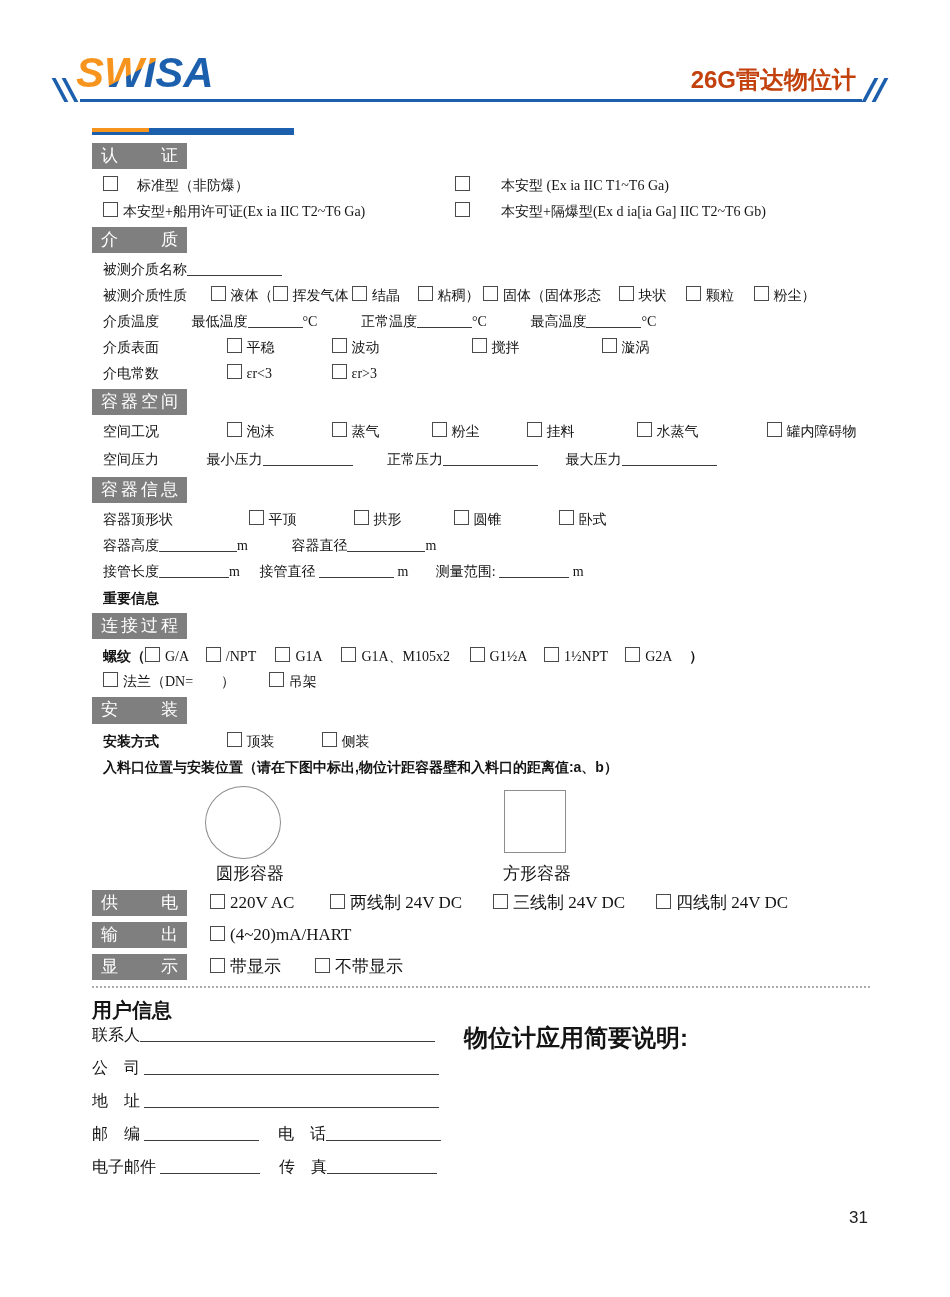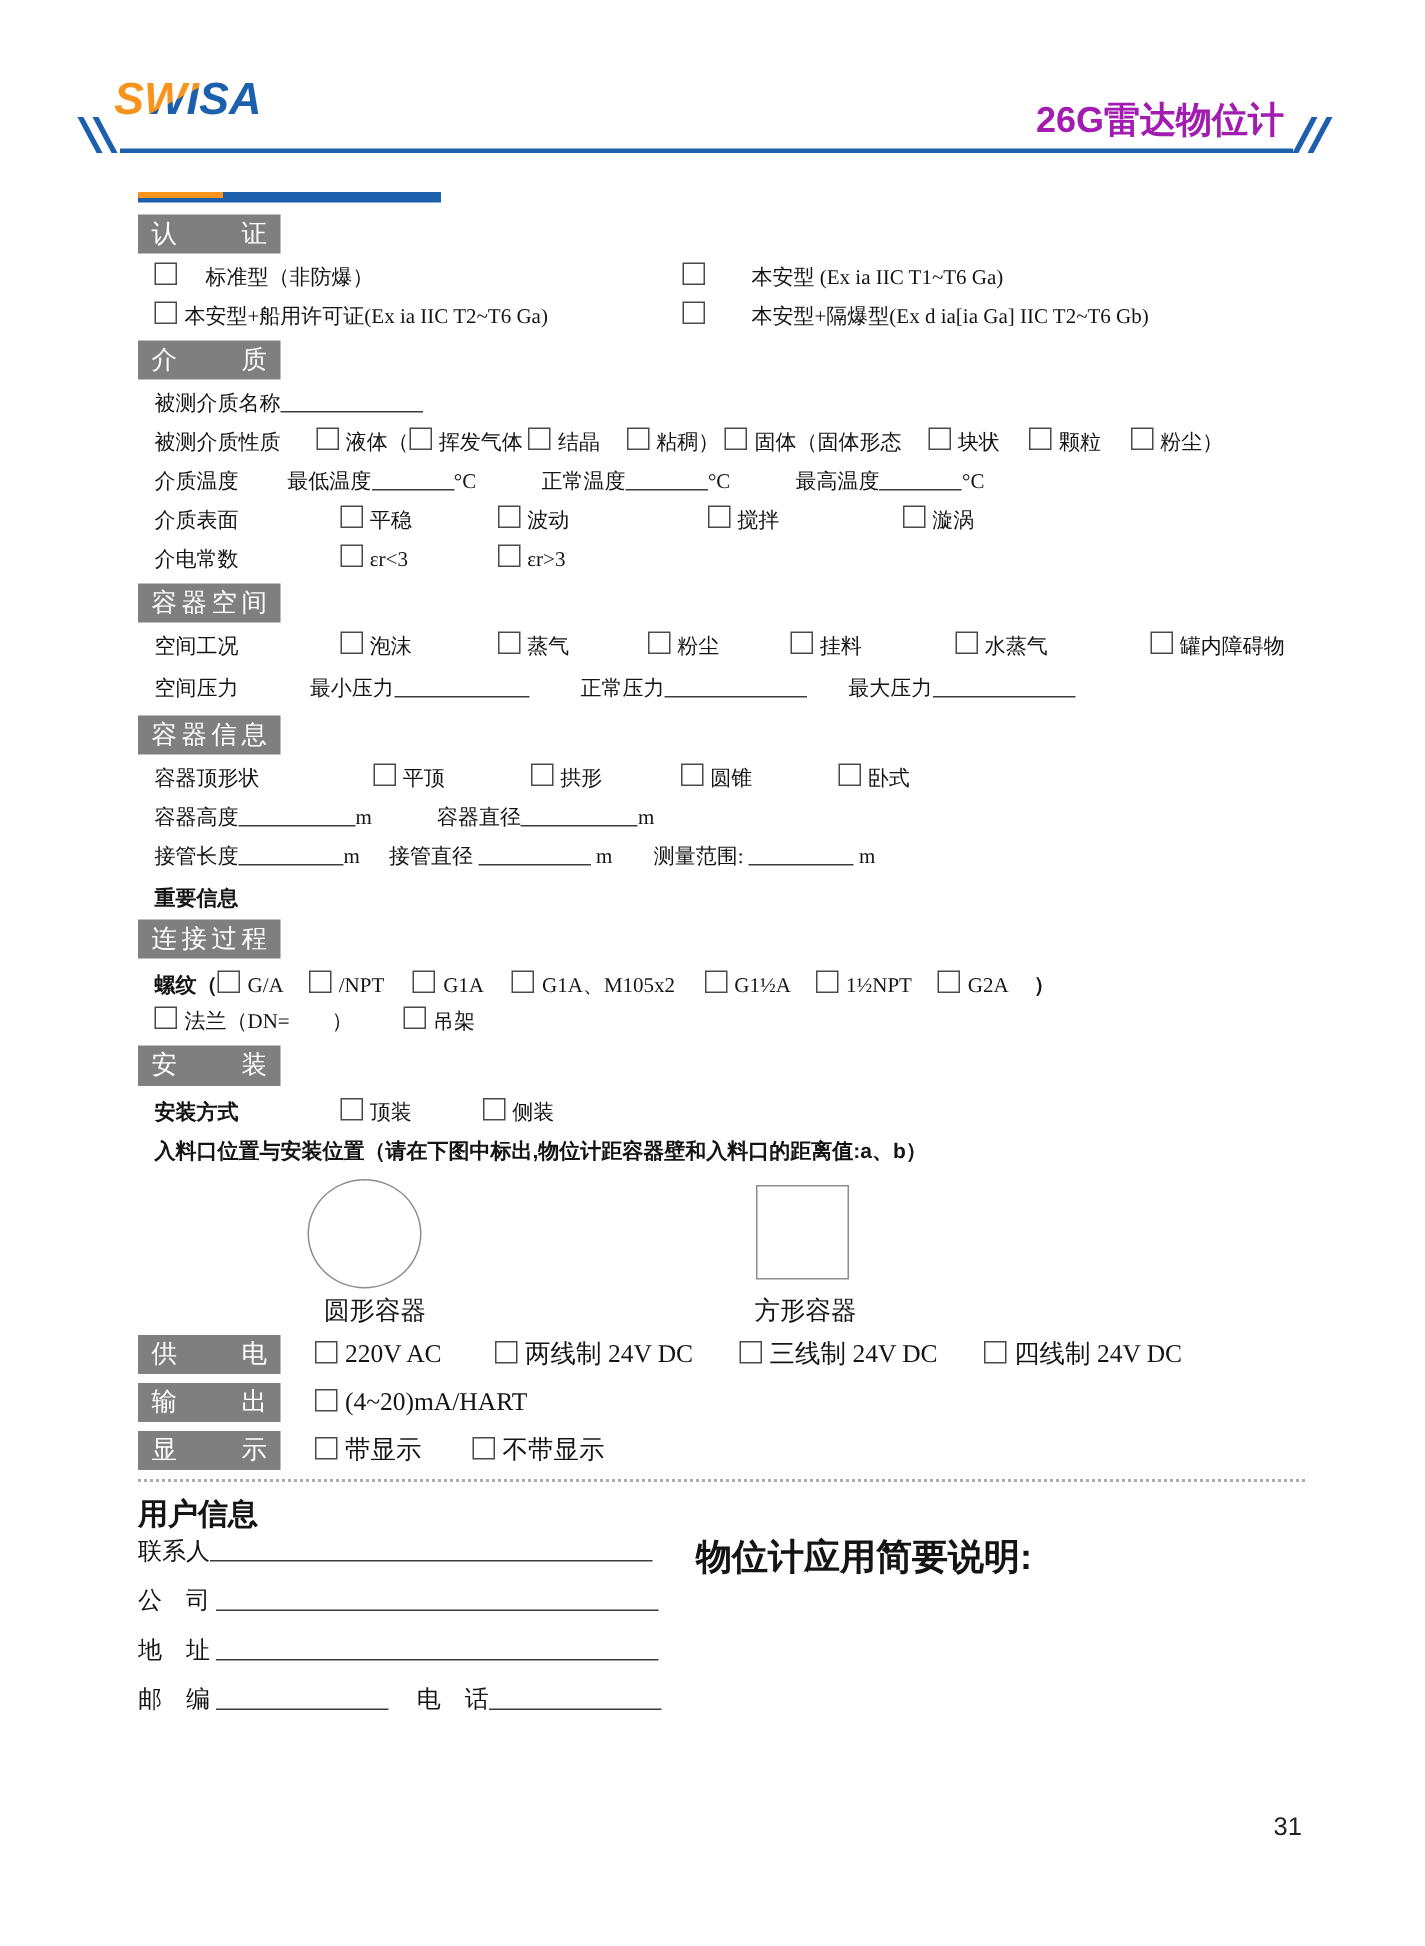--- a/index.html
+++ b/index.html
@@ -2,34 +2,34 @@
 <html><head>
 <meta charset="utf-8">
 <style>
   html,body{margin:0;padding:0;background:#ffffff;}
   .page{position:relative;width:950px;height:1297px;background:#fff;overflow:hidden;
         font-family:"Liberation Serif","DejaVu Serif",serif;color:#141414;}
   
   .hdr{position:relative;height:112px;}
   .logo{position:absolute;left:76px;top:52px;line-height:1;
         font-family:"Liberation Sans","DejaVu Sans",sans-serif;
-        font-weight:800;font-style:italic;font-size:30px;letter-spacing:0px;color:#1b5fad;}
+        font-weight:800;font-style:italic;font-size:42px;letter-spacing:0px;color:#1b5fad;}
   @supports ((-webkit-background-clip:text) or (background-clip:text)){
     .logo{background:linear-gradient(152deg,#f7941d 0%,#f7941d 44%,#1b5fad 45%,#1b5fad 100%);
           -webkit-background-clip:text;background-clip:text;color:transparent;}
   }
   .hdr-line{position:absolute;left:80px;right:88px;top:99px;height:3px;background:#1b5fad;}
   .marks{position:absolute;top:78px;display:flex;gap:6px;}
   .marks.l{left:58px;}
   .marks.r{right:68px;}
   .stroke{width:4px;height:24px;background:#1b5fad;}
   .bs{transform:skewX(28deg);}
   .fs{transform:skewX(-28deg);}
   .product{position:absolute;right:94px;top:64px;font-family:"Liberation Sans","DejaVu Sans",sans-serif;
-           font-weight:700;font-size:24px;color:#a21caf;}
+           font-weight:700;font-size:24px;color:#c2410c;}
   
   .titleblk{margin:16px 0 8px 92px;}
   .rule-top{width:202px;height:4px;background:linear-gradient(to right,#f7941d 0 57px,#1b5fad 57px 100%);}
   .page-title{font-family:"Liberation Sans","DejaVu Sans",sans-serif;font-weight:700;
               font-size:25px;color:#1b5fad;margin:7px 0 8px 0;line-height:1.2;}
   .rule-bot{width:202px;height:3px;background:#1b5fad;}
   
   .content{padding:0 80px 0 92px;}
   .sec{margin-bottom:2px;}
   .chip{display:block;box-sizing:border-box;width:95px;background:#7f7f7f;color:#fff;
@@ -238,17 +238,21 @@
       <div class="urow">
         <span>公　司</span> <span class="ul u295"></span>
       </div>
       <div class="urow">
         <span>地　址</span> <span class="ul u295"></span>
       </div>
       <div class="urow">
         <span>邮　编</span> <span class="ul u115"></span>
         <span class="gap14">电　话</span><span class="ul u115"></span>
       </div>
+      <div class="urow">
+        <span>电子邮件</span> <span class="ul u100"></span>
+        <span class="gap14">传　真</span><span class="ul u110"></span>
+      </div>
     </div>
   </div>
 
   <div class="pageno">31</div>
 </div>
 
 </body></html>

